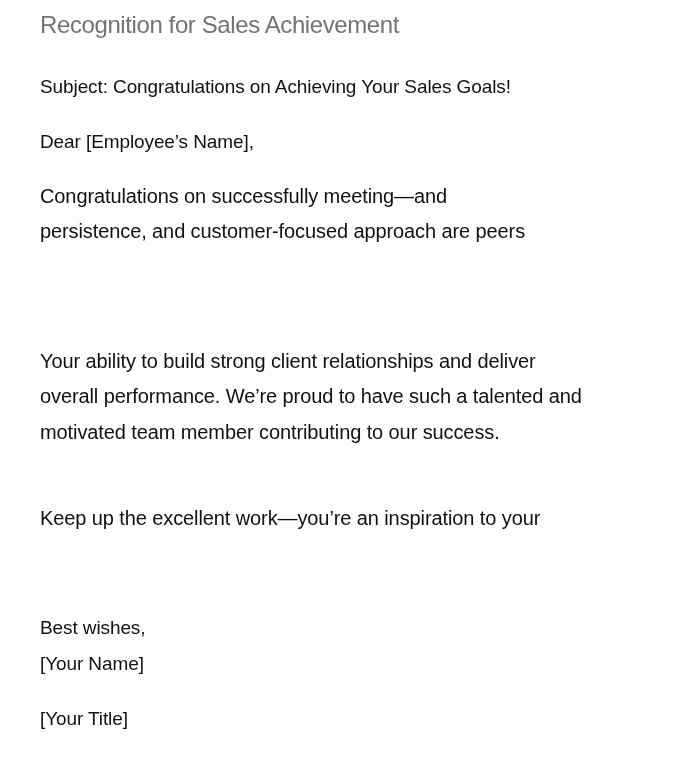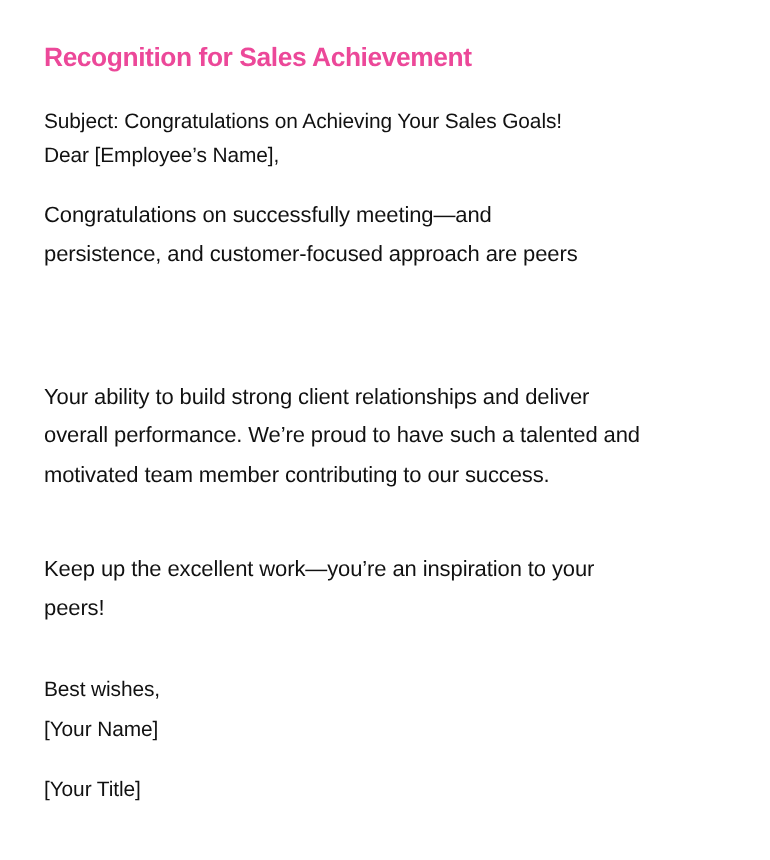--- a/index.html
+++ b/index.html
@@ -17,28 +17,28 @@
     }
     .page {
       position: absolute;
       left: 40px;
       top: 0;
       width: 600px;
     }
     .title {
       position: absolute;
       left: 0;
-      top: 36px;
+      top: 8px;
       margin: 0;
       font-size: 24px;
-      font-weight: bold;
+      font-weight: normal;
       letter-spacing: -0.4px;
       line-height: 34px;
       white-space: nowrap;
-      color: #ec4899;
+      color: #737373;
     }
     .line {
       position: absolute;
       left: 0;
       margin: 0;
       font-size: 19px;
       line-height: 35px;
       white-space: nowrap;
       letter-spacing: -0.1px;
     }
@@ -55,38 +55,37 @@
       white-space: nowrap;
       letter-spacing: -0.1px;
     }
   </style>
 </head>
 <body>
 
 <div class="page">
   <h1 class="title">Recognition for Sales Achievement</h1>
 
-  <p class="line" style="top:69px;margin-top:24px;">Subject: Congratulations on Achieving Your Sales Goals!</p>
+  <p class="line" style="top:69px;">Subject: Congratulations on Achieving Your Sales Goals!</p>
 
   <p class="line" style="top:124px;">Dear [Employee’s Name],</p>
 
   <div class="para" style="top:179px;">
     <span class="pl">Congratulations on successfully meeting—and</span>
     <span class="pl">persistence, and customer-focused approach are peers</span>
   </div>
 
   <div class="para" style="top:344px;">
     <span class="pl">Your ability to build strong client relationships and deliver</span>
     <span class="pl">overall performance. We’re proud to have such a talented and</span>
     <span class="pl">motivated team member contributing to our success.</span>
   </div>
 
   <div class="para" style="top:501px;">
     <span class="pl">Keep up the excellent work—you’re an inspiration to your</span>
-    <span class="pl">peers!</span>
   </div>
 
   <p class="line" style="top:594px;margin-top:16px;">Best wishes,</p>
 
   <p class="line" style="top:646px;">[Your Name]</p>
 
   <p class="line" style="top:701px;">[Your Title]</p>
 </div>
 
 </body></html>

